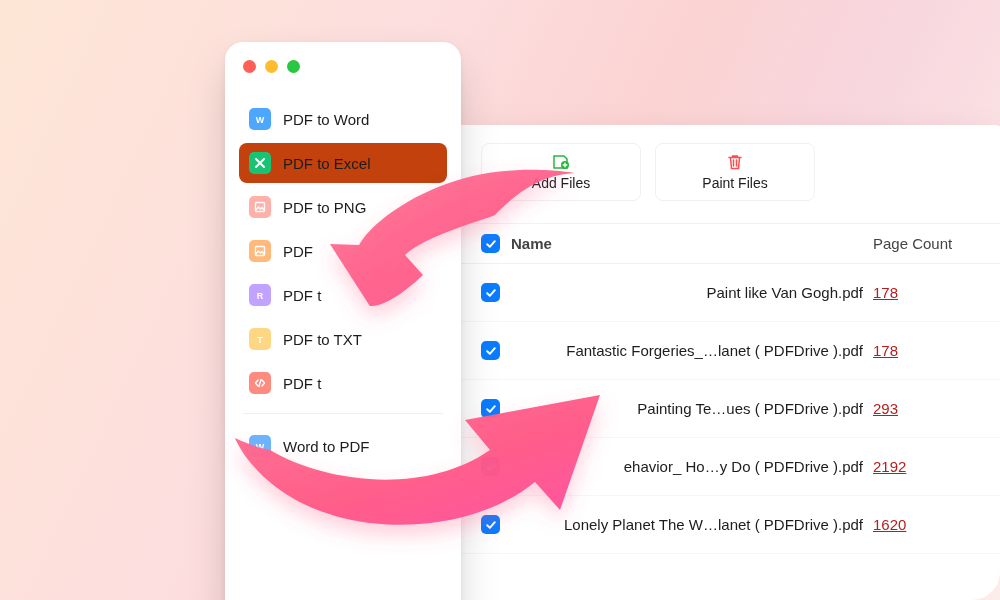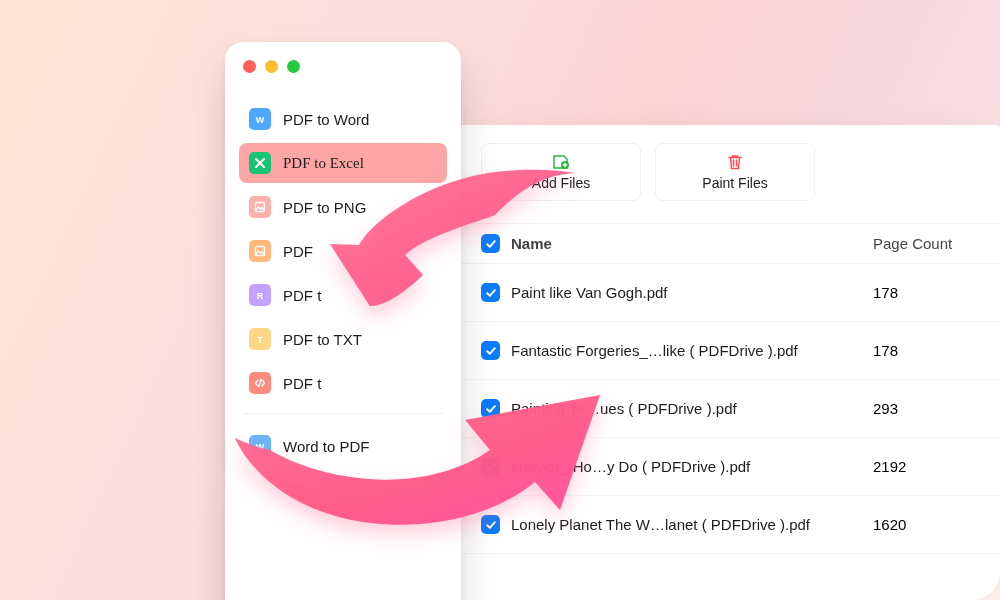--- a/index.html
+++ b/index.html
@@ -33,21 +33,21 @@
 
   .side-list { padding: 0 14px;}
   .side-item {
     display:flex; align-items:center; gap:12px;
     height:40px; padding:0 10px;
     border-radius:8px;
     font-size:15px; color:#1d1d1f;
     cursor:pointer;
     margin-bottom:4px;
   }
-  .side-item.selected { background:#fca5a5;font-family:Liberation Serif, serif;}
+  .side-item.selected { background:#c2410c;}
   .side-sep { height:1px; background:#eee; margin:10px 4px 12px;}
 
   .ic {
     width:22px; height:22px; border-radius:5px;
     display:flex; align-items:center; justify-content:center;
     color:#fff; flex:0 0 22px;
   }
   .ic svg { display:block;}
   .ic-blue   { background:#4ea7ff;}
   .ic-green  { background:#18c474;}
@@ -95,31 +95,32 @@
   .th-chk{ width:30px; display:flex; align-items:center;}
   .th-name{ flex:1;font-weight:bold;}
   .th-pages{ width:110px;}
 
   .row{
     display:flex; align-items:center;
     height:58px; padding:0 22px 0 36px;
     font-size:15px; color:#1d1d1f;
     border-bottom:1px solid #f6f6f6;
   }
-  .row .th-pages{ color:#000000;}
+  .row .th-pages{ color:#b91c1c;text-decoration:underline;}
   .checkbox{
     width:19px; height:19px; border-radius:5px;
     background:#0a7cff;
     display:flex; align-items:center; justify-content:center;
   }
   .checkbox svg{display:block;}
   .row-name{
     flex:1;
     white-space:nowrap; overflow:hidden; text-overflow:ellipsis;
     padding-right:10px;
+    text-align:right;
   }
 
   
   .arrow-wrap{
     position:absolute; inset:0;
     z-index:60;
     pointer-events:none;
   }
 </style>
 </head>
@@ -255,21 +256,21 @@
     <div class="th-pages">178</div>
   </div>
   <div class="row">
     <div class="th-chk">
         <div class="checkbox">
           <svg width="12" height="12" viewBox="0 0 12 12">
             <path d="M2.2 6.3 L4.8 8.8 L9.8 3.2" fill="none" stroke="#fff" stroke-width="2" stroke-linecap="round" stroke-linejoin="round"></path>
           </svg>
         </div>
       </div>
-    <div class="row-name">Fantastic Forgeries_…like ( PDFDrive ).pdf</div>
+    <div class="row-name">Fantastic Forgeries_…lanet ( PDFDrive ).pdf</div>
     <div class="th-pages">178</div>
   </div>
   <div class="row">
     <div class="th-chk">
         <div class="checkbox">
           <svg width="12" height="12" viewBox="0 0 12 12">
             <path d="M2.2 6.3 L4.8 8.8 L9.8 3.2" fill="none" stroke="#fff" stroke-width="2" stroke-linecap="round" stroke-linejoin="round"></path>
           </svg>
         </div>
       </div>

